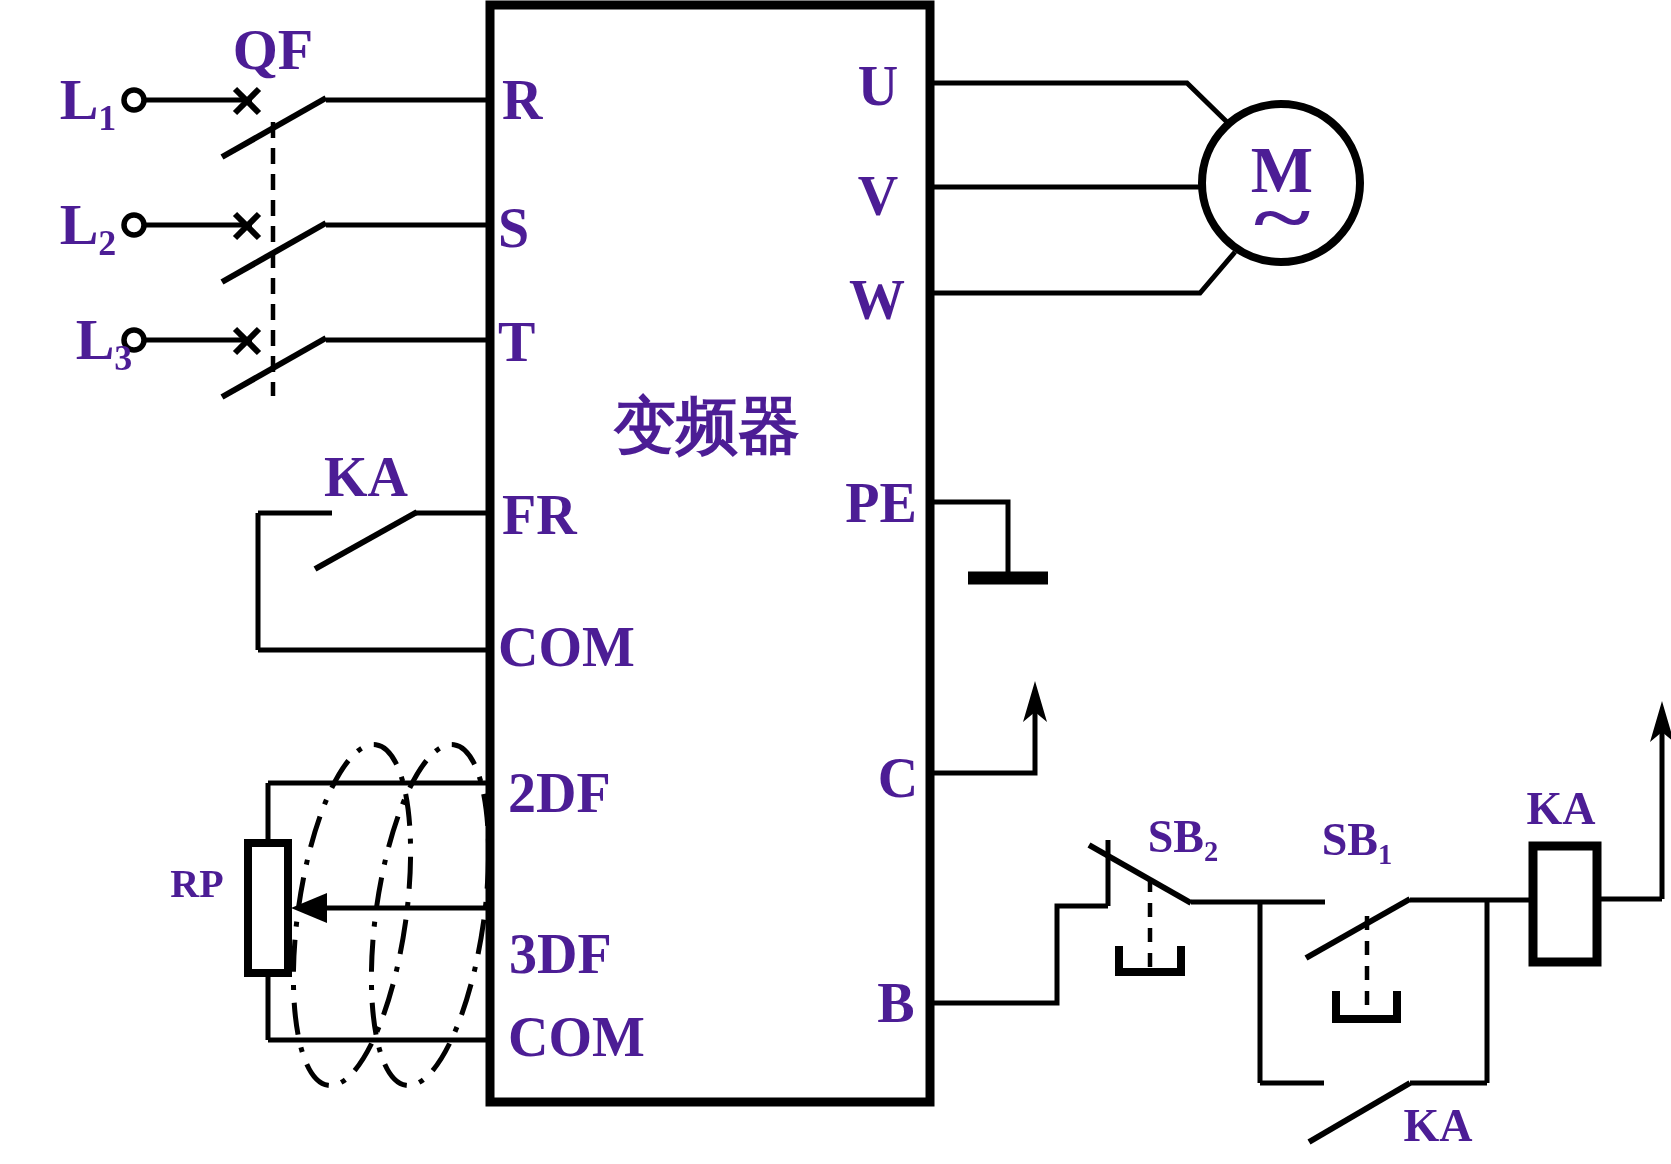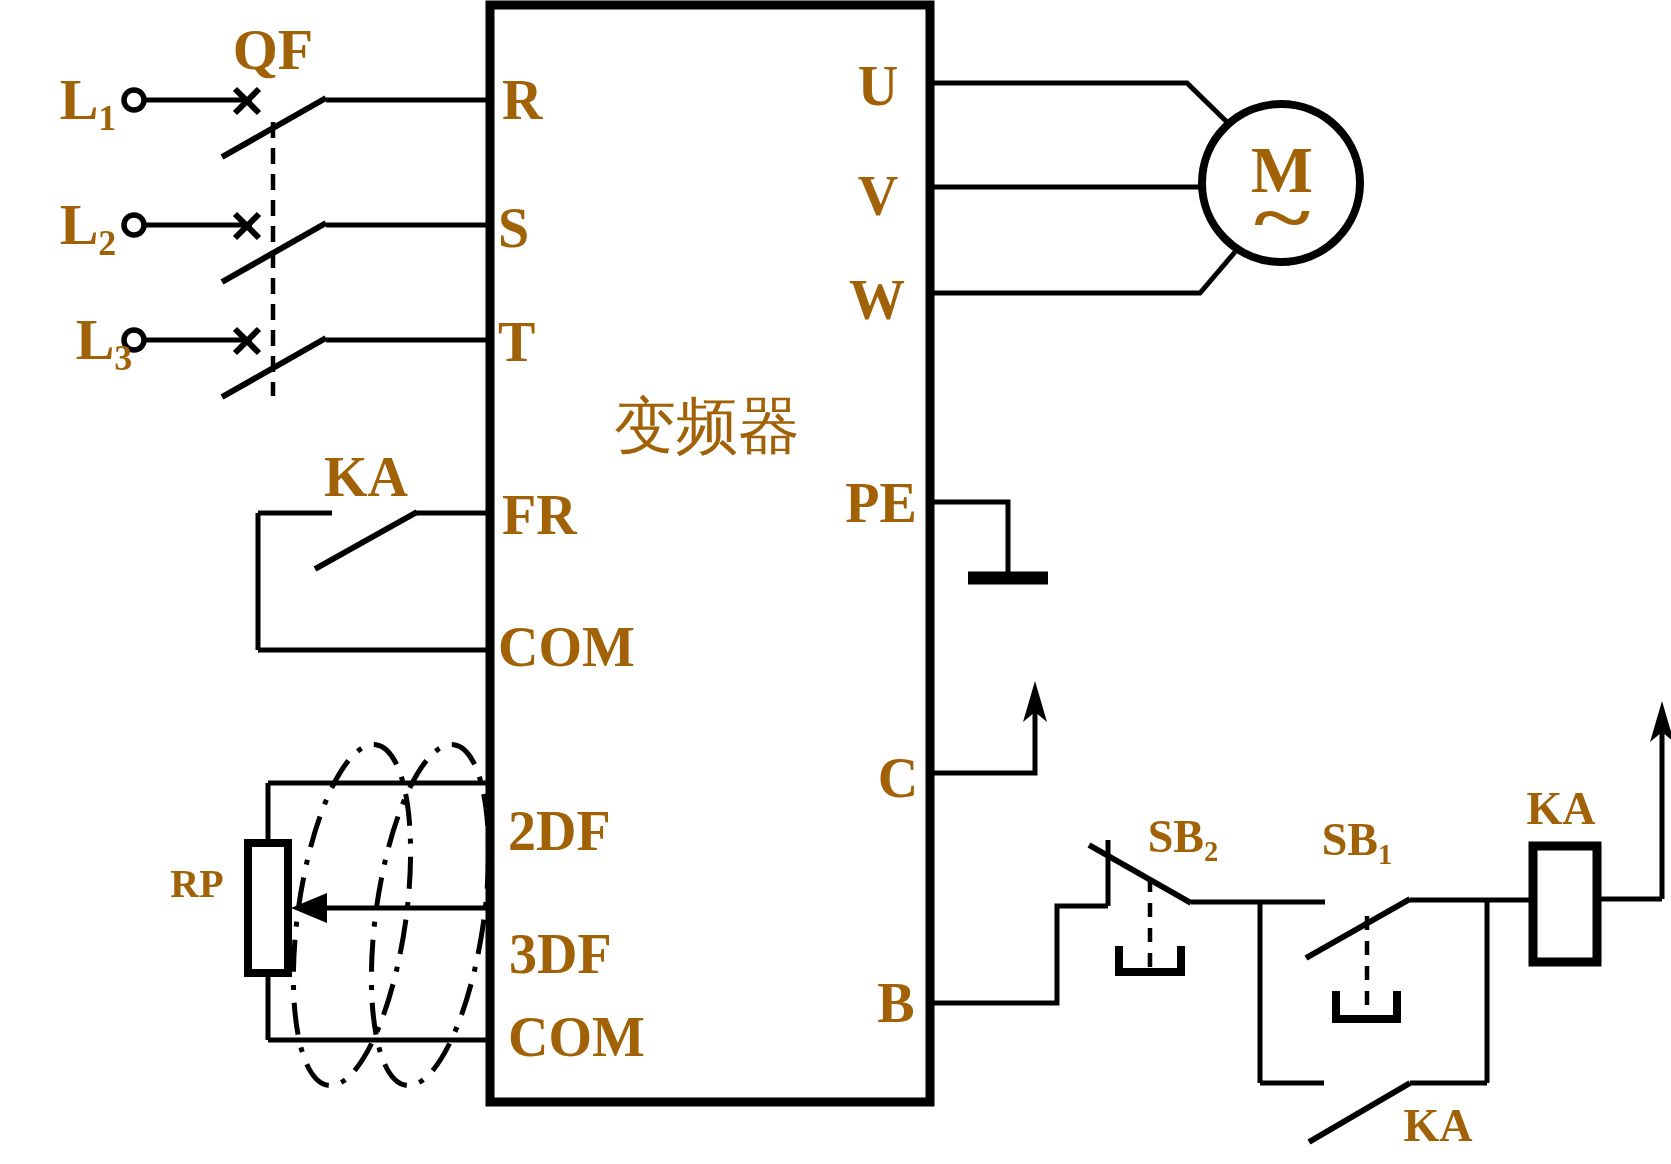--- a/index.html
+++ b/index.html
@@ -1,23 +1,23 @@
 <!DOCTYPE html>
 <html><head>
 <meta charset="utf-8">
 <style>
   html,body{margin:0;padding:0;background:#fff;}
   .canvas{position:relative;width:1671px;height:1164px;background:#fff;overflow:hidden;
-          font-family:"Liberation Serif",serif;color:#a16207;}
+          font-family:"Liberation Serif",serif;color:#4c1d95;}
   svg{position:absolute;left:0;top:0;}
   .lbl{position:absolute;transform:translate(-50%,-50%);font-weight:bold;
        font-family:"Liberation Serif",serif;white-space:nowrap;line-height:1;}
   .lbl.la{transform:translate(0,-50%);}
   .lbl sub{font-size:0.62em;vertical-align:-0.30em;line-height:0;}
-  .cjk{font-weight:normal;}.s52{font-size:40px}.s54{font-size:46px}.s56{font-size:56px}
+  .cjk{font-weight:bold;}.s52{font-size:40px}.s54{font-size:46px}.s56{font-size:56px}
   .s58{font-size:58px}.s62{font-size:62px}.s66{font-size:66px}
   .wave{font-size:72px;transform:translate(-50%,-50%) scaleX(1.5);font-weight:bold;}
 </style>
 </head>
 <body>
 
 <div class="canvas">
 
 <svg width="1671" height="1164" viewBox="0 0 1671 1164" fill="none" stroke="#000" stroke-width="5">
 
@@ -124,21 +124,21 @@
 
   <div class="lbl s56" style="left:366px;top:477px">KA</div>
 
   <div class="lbl s62 cjk" style="left:707px;top:426px">变频器</div>
 
   <div class="lbl la s56" style="left:502px;top:100px">R</div>
   <div class="lbl la s56" style="left:498px;top:228px">S</div>
   <div class="lbl la s56" style="left:498px;top:342px">T</div>
   <div class="lbl la s56" style="left:502px;top:515px">FR</div>
   <div class="lbl la s56" style="left:498px;top:647px">COM</div>
-  <div class="lbl la s56" style="left:508px;top:831px">2DF</div>
+  <div class="lbl la s56" style="left:508px;top:793px">2DF</div>
   <div class="lbl la s56" style="left:509px;top:954px">3DF</div>
   <div class="lbl la s56" style="left:508px;top:1037px">COM</div>
 
   <div class="lbl s56" style="left:878px;top:86px">U</div>
   <div class="lbl s56" style="left:878px;top:196px">V</div>
   <div class="lbl s56" style="left:877px;top:300px">W</div>
   <div class="lbl s56" style="left:881px;top:503px">PE</div>
   <div class="lbl s56" style="left:898px;top:778px">C</div>
   <div class="lbl s56" style="left:896px;top:1003px">B</div>
 

